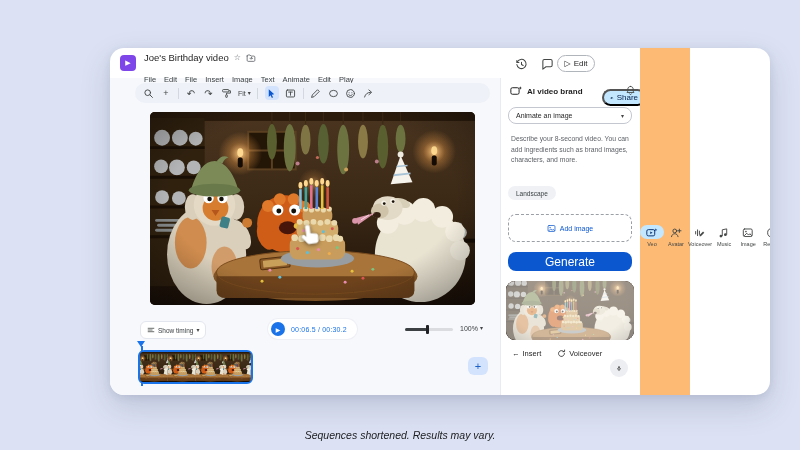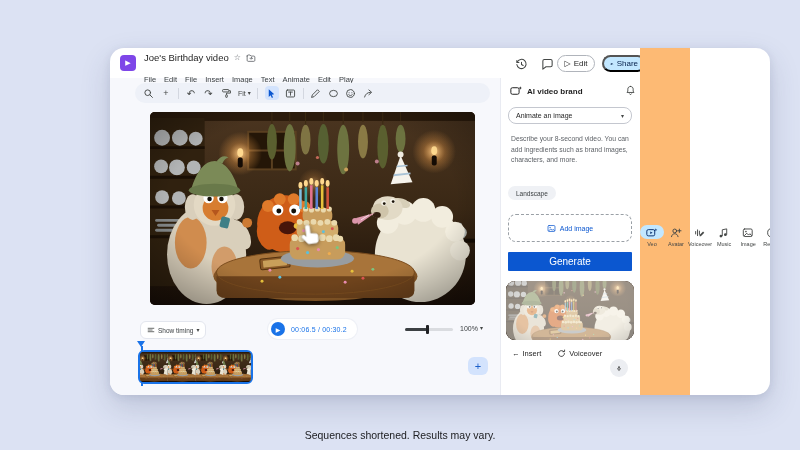--- a/index.html
+++ b/index.html
@@ -29,21 +29,21 @@
   .doc-title{font-size:9.5px;color:#1f1f1f;font-weight:500;}
   .star{font-size:8px;color:#5f6368;line-height:1;}
   .hdr-ico{width:10px;height:10px;color:#5f6368}
   .menu-bar{position:absolute;left:34px;top:27px;display:flex;gap:8px;}
   .menu-item{font-size:7.5px;color:#3c4043;cursor:default;}
 
   .top-ico{position:absolute;top:10px;width:13px;height:13px;color:#444746}
   .pill{position:absolute;top:7px;height:17px;display:flex;align-items:center;justify-content:center;
     gap:3px;border-radius:9px;font-size:8px;font-weight:500;}
   .play-pill{left:447px;width:38px;border:1px solid #b0b4bb;color:#1f1f1f;background:#fff;}
-  .share-pill{left:492px;width:44px;background:#c2e7ff;color:#041e49;}
+  .share-pill{left:492px;width:44px;background:#c2e7ff;color:#041e49;margin-top:34px;}
   .avatar{position:absolute;left:546px;top:6px;width:19px;height:19px;border-radius:50%;
     background:radial-gradient(circle at 38% 32%, #e9c7a0 0 36%, #9a6a44 37% 66%, #56707e 67%);}
 
   
   .toolbar{position:absolute;left:25px;top:35px;width:355px;height:20px;background:#eef1f8;
     border-radius:10px;display:flex;align-items:center;gap:6.5px;padding:0 8px;box-sizing:border-box;}
   .tb-ico{width:11px;height:11px;color:#444746}
   .tb-sep{width:1px;height:11px;background:#d3d7e0;}
   .fit{display:flex;align-items:center;gap:2px;font-size:7px;color:#444746}
   .tool-selected{background:#d3e3fd;border-radius:4px;padding:1.5px;color:#0b57d0}
@@ -93,21 +93,21 @@
   .caret{font-size:6px;color:#444746;line-height:1}
   .prompt-desc{position:absolute;left:401px;top:86px;width:118px;font-size:6.8px;line-height:1.55;
     color:#5f6368;}
   .aspect-chip{position:absolute;left:398px;top:138px;height:14px;padding:0 8px;background:#eff1f5;
     border-radius:7px;display:flex;align-items:center;font-size:6.5px;color:#3c4043;}
   .add-image{position:absolute;left:398px;top:166px;width:124px;height:28px;border:1px dashed #9aa0a6;
     border-radius:8px;background:#fff;display:flex;align-items:center;justify-content:center;gap:4px;
     color:#0b57d0;font-size:7px;font-weight:500;}
   .add-image .ico{width:9px;height:9px;color:#0b57d0}
   .generate{position:absolute;left:398px;top:204px;width:124px;height:19px;background:#0b57d0;border:none;
-    border-radius:1px;color:#fff;font-size:10px;font-weight:500;display:flex;align-items:center;justify-content:center;}
+    border-radius:8px;color:#fff;font-size:12px;font-weight:500;display:flex;align-items:center;justify-content:center;}
   .preview{position:absolute;left:396px;top:233px;width:128px;height:59px;border-radius:9px;overflow:hidden;background:#2d1e10;}
   .preview svg{width:100%;height:100%}
   .preview::after{content:"";position:absolute;inset:0;background:rgba(252,250,246,.5);}
   .panel-actions{position:absolute;left:402px;top:301px;display:flex;gap:16px;align-items:center;}
   .txt-btn{display:flex;align-items:center;gap:3px;font-size:7.5px;font-weight:500;color:#1f1f1f;background:none;border:none;padding:0;}
   .txt-btn .ico{width:9px;height:9px;color:#1f1f1f}
   .mic-btn{position:absolute;left:500px;top:311px;width:18px;height:18px;border-radius:50%;background:#eceef2;
     border:none;display:flex;align-items:center;justify-content:center;}
   .mic-btn .ico{width:9px;height:9px;color:#1f1f1f}
 
@@ -116,21 +116,21 @@
     display:flex;flex-direction:row;align-items:center;padding-top:35px;box-sizing:border-box;}
   .rail-item{height:27.4px;display:flex;flex-direction:column;align-items:center;width:100%;cursor:default;}
   .rail-ic{width:24px;height:14px;display:flex;align-items:center;justify-content:center;color:#444746;}
   .rail-ic svg{width:11.5px;height:11.5px}
   .rail-ic.selected{background:#c2e7ff;border-radius:7px;color:#062e6f;}
   .rail-label{font-size:5.5px;color:#444746;margin-top:1.5px;}
   .tt{font-size:8.5px;font-weight:600;line-height:1}
   .rail-more{margin-top:1px;width:10px;height:10px;border:1px solid #c4c7cf;border-radius:50%;opacity:.7}
 
   
-  .caption{position:absolute;left:0;right:0;top:429px;text-align:center;
+  .caption{position:absolute;left:0;right:0;top:429px;text-align:center;font-style:italic;
     font-size:10.5px;color:#202124;}
 </style>
 </head>
 <body>
 
 <svg width="0" height="0" style="position:absolute" aria-hidden="true">
   <symbol id="scene" viewBox="0 0 330 195" preserveAspectRatio="xMidYMid slice">
     <defs>
       <linearGradient id="sgBG" x1="0" y1="0" x2="0" y2="1">
         <stop offset="0" stop-color="#4b3520"></stop>

